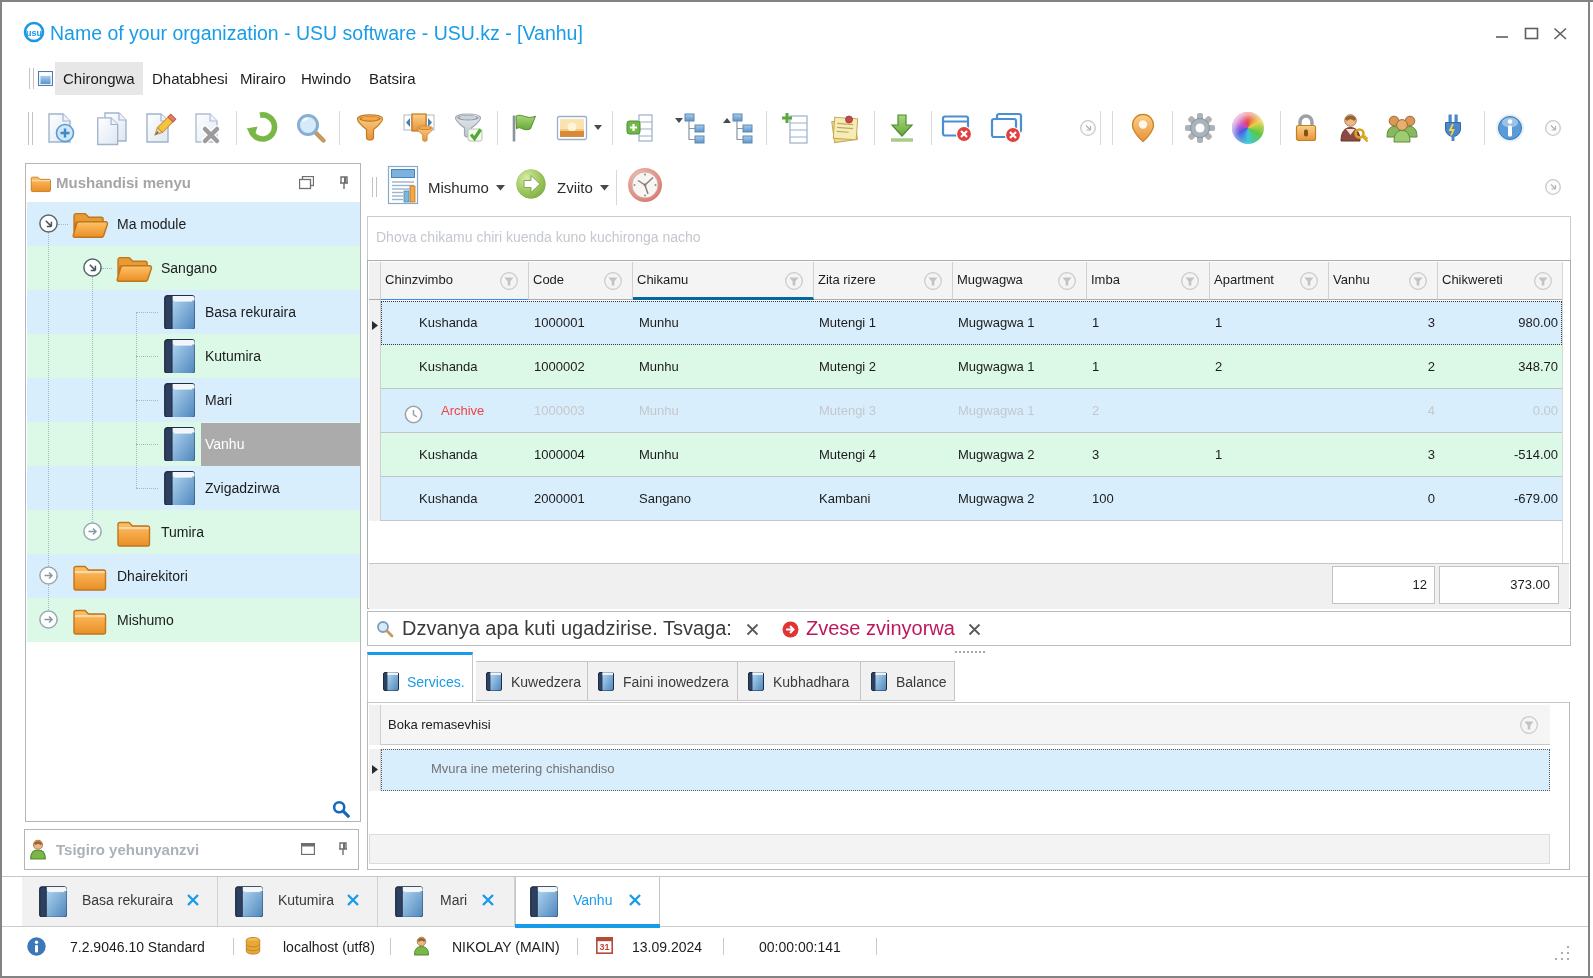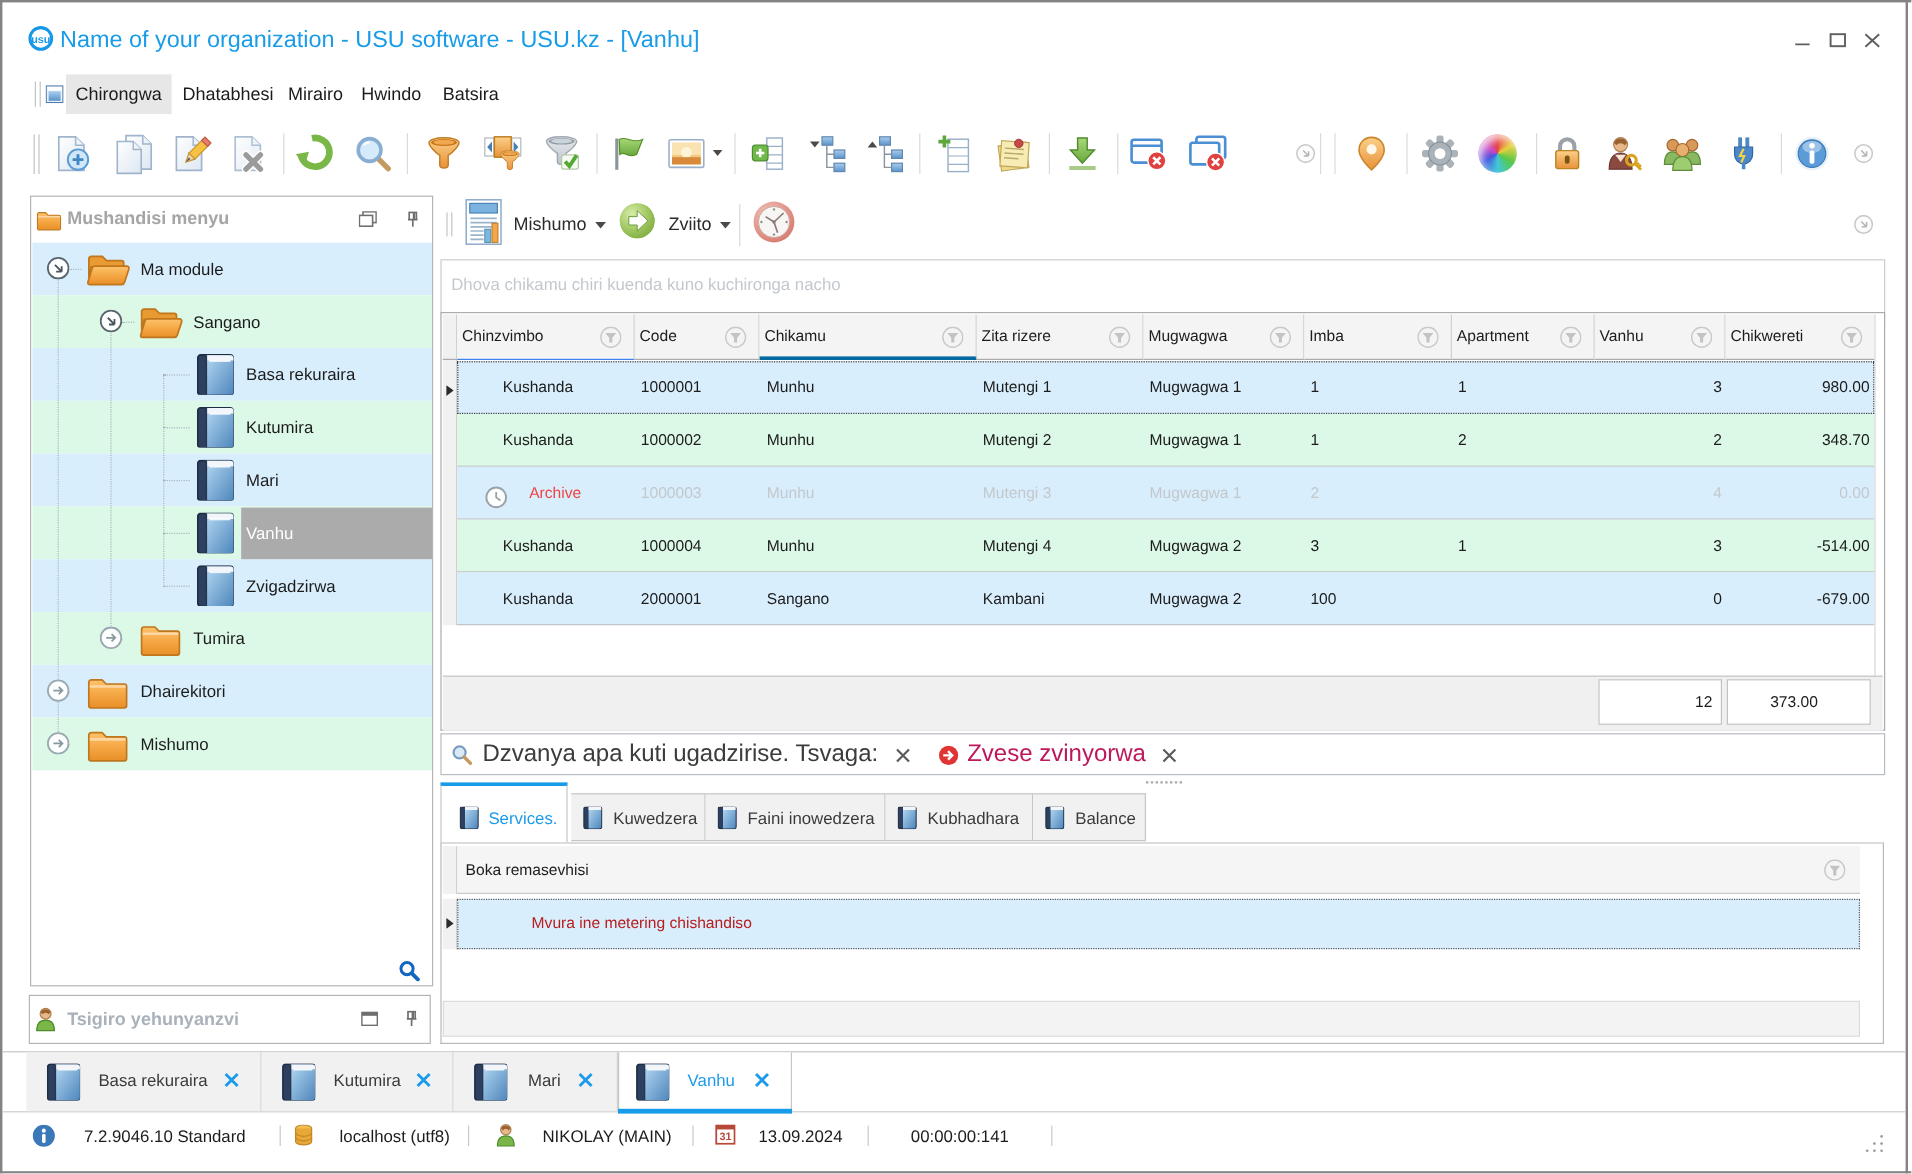--- a/index.html
+++ b/index.html
@@ -707,21 +707,21 @@
     </div>
 
     <svg class="abs" style="left:36px;top:144px" width="19" height="19" viewBox="0 0 19 19">
       <circle cx="9.5" cy="9.5" r="8.2" fill="#fdfdfd" stroke="#9aa2aa" stroke-width="1.6"></circle>
       <path d="M9.5 5 V9.5 L13 12" fill="none" stroke="#9aa2aa" stroke-width="1.5"></path>
     </svg>
     <div class="abs" style="left:1194px;top:1px;width:1px;height:347px;background:#d8d8d8"></div>
 
     <div class="abs" style="left:1px;top:302px;width:1200px;height:46px;background:#f0f0f0;border-top:1px solid #c6c6c6"></div>
     <div class="abs" style="left:964px;top:305px;width:103px;height:38px;background:#fff;border:1px solid #c2c2c2;font-size:13px;line-height:36px;text-align:right;padding-right:7px;color:#1c1c1c">12</div>
-    <div class="abs" style="left:1071px;top:305px;width:120px;height:38px;background:#fff;border:1px solid #c2c2c2;font-size:13px;line-height:36px;text-align:center;padding-right:8px;color:#1c1c1c">373.00</div>
+    <div class="abs" style="left:1071px;top:305px;width:120px;height:38px;background:#fff;border:1px solid #c2c2c2;font-size:13px;line-height:36px;text-align:right;padding-right:8px;color:#1c1c1c">373.00</div>
   </div>
 
   <div class="abs" style="left:367px;top:611px;width:1204px;height:35px;border:1px solid #b6bcc2;background:#fff" id="filterrow">
     <svg class="abs" style="left:8px;top:8px" width="18" height="18" viewBox="0 0 18 18">
       <circle cx="7" cy="7" r="5" fill="#d8eaf8" stroke="#7a9cc0" stroke-width="1.8"></circle>
       <line x1="10.8" y1="10.8" x2="16" y2="16" stroke="#c59a62" stroke-width="2.8" stroke-linecap="round"></line>
     </svg>
     <div class="abs" style="left:34px;top:5px;font-size:20px;color:#3c3c3c;white-space:nowrap">Dzvanya apa kuti ugadzirise. Tsvaga:</div>
     <svg class="abs" style="left:378px;top:11px" width="13" height="13">
         <path d="M1.5 1.5 L11.5 11.5 M11.5 1.5 L1.5 11.5" stroke="#5a5a5a" stroke-width="1.8"></path>
@@ -780,21 +780,21 @@
       <div style="position:absolute;left:7px;top:12px;font-size:13px;color:#1c1c1c">Boka remasevhisi</div>
       <svg class="funnel" style="right:12px;top:11px" viewBox="0 0 18 18">
           <use href="#hfunnel"></use>
         </svg>
     </div>
     <div class="abs" style="left:1px;top:46px;width:12px;height:42px;background:#f1f1f1;border-right:1px solid #d0d0d0"></div>
     <svg class="abs" style="left:3px;top:62px" width="8" height="9">
         <path d="M1 0 L7 4.5 L1 9 Z" fill="#2b2b2b"></path>
       </svg>
     <div class="abs" style="left:13px;top:46px;width:1169px;height:42px;background:#d9eefd;outline:1px dotted #5a5a5a;outline-offset:-1px">
-      <div style="position:absolute;left:62px;top:12px;font-size:13px;color:#b91c1c">Mvura ine metering chishandiso</div>
+      <div style="position:absolute;left:50px;top:12px;font-size:13px;color:#737373">Mvura ine metering chishandiso</div>
     </div>
     <div class="abs" style="left:1px;top:131px;width:1181px;height:30px;background:#f3f3f3;border:1px solid #dcdcdc"></div>
   </div>
 
   <div id="btabs">
     <div class="abs" style="left:2px;top:876px;width:1586px;height:1px;background:#c6c6c6"></div>
     <div class="abs" style="left:2px;top:926px;width:1586px;height:1px;background:#cccccc"></div>
     <div class="btab" style="left:22px;width:196px"></div>
     <div class="btab" style="left:218px;width:160px"></div>
     <div class="btab" style="left:378px;width:137px"></div>

